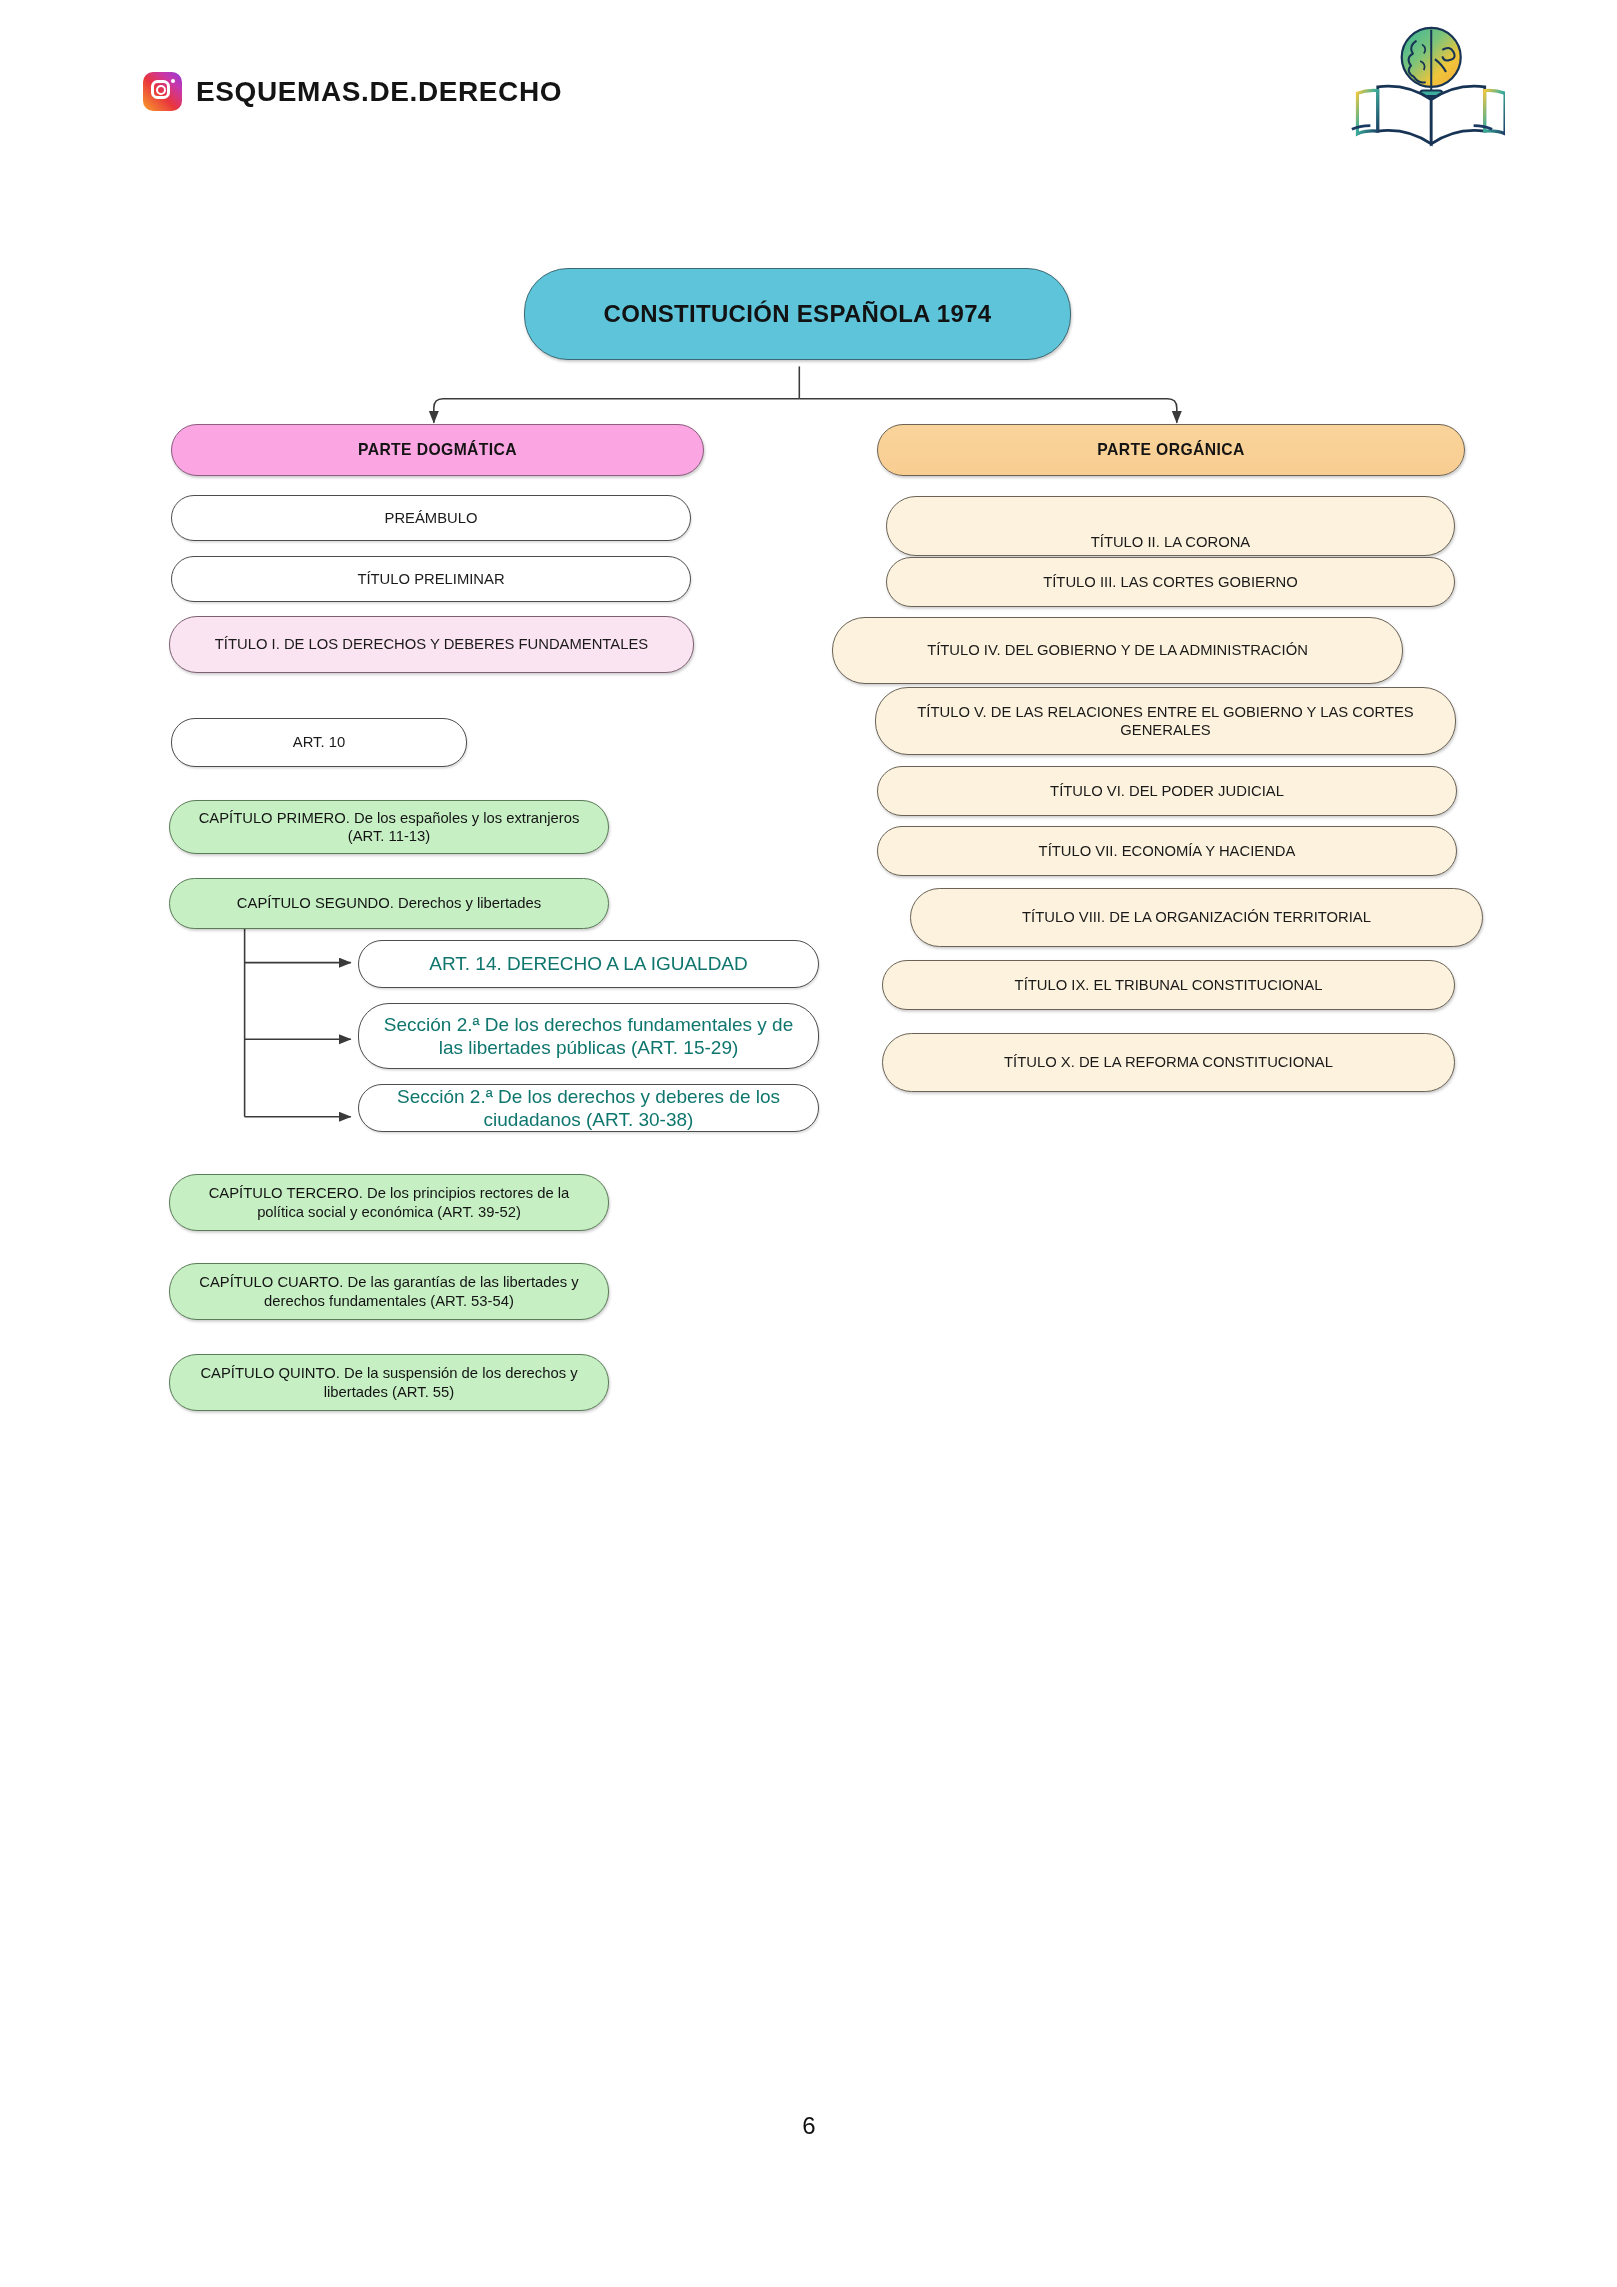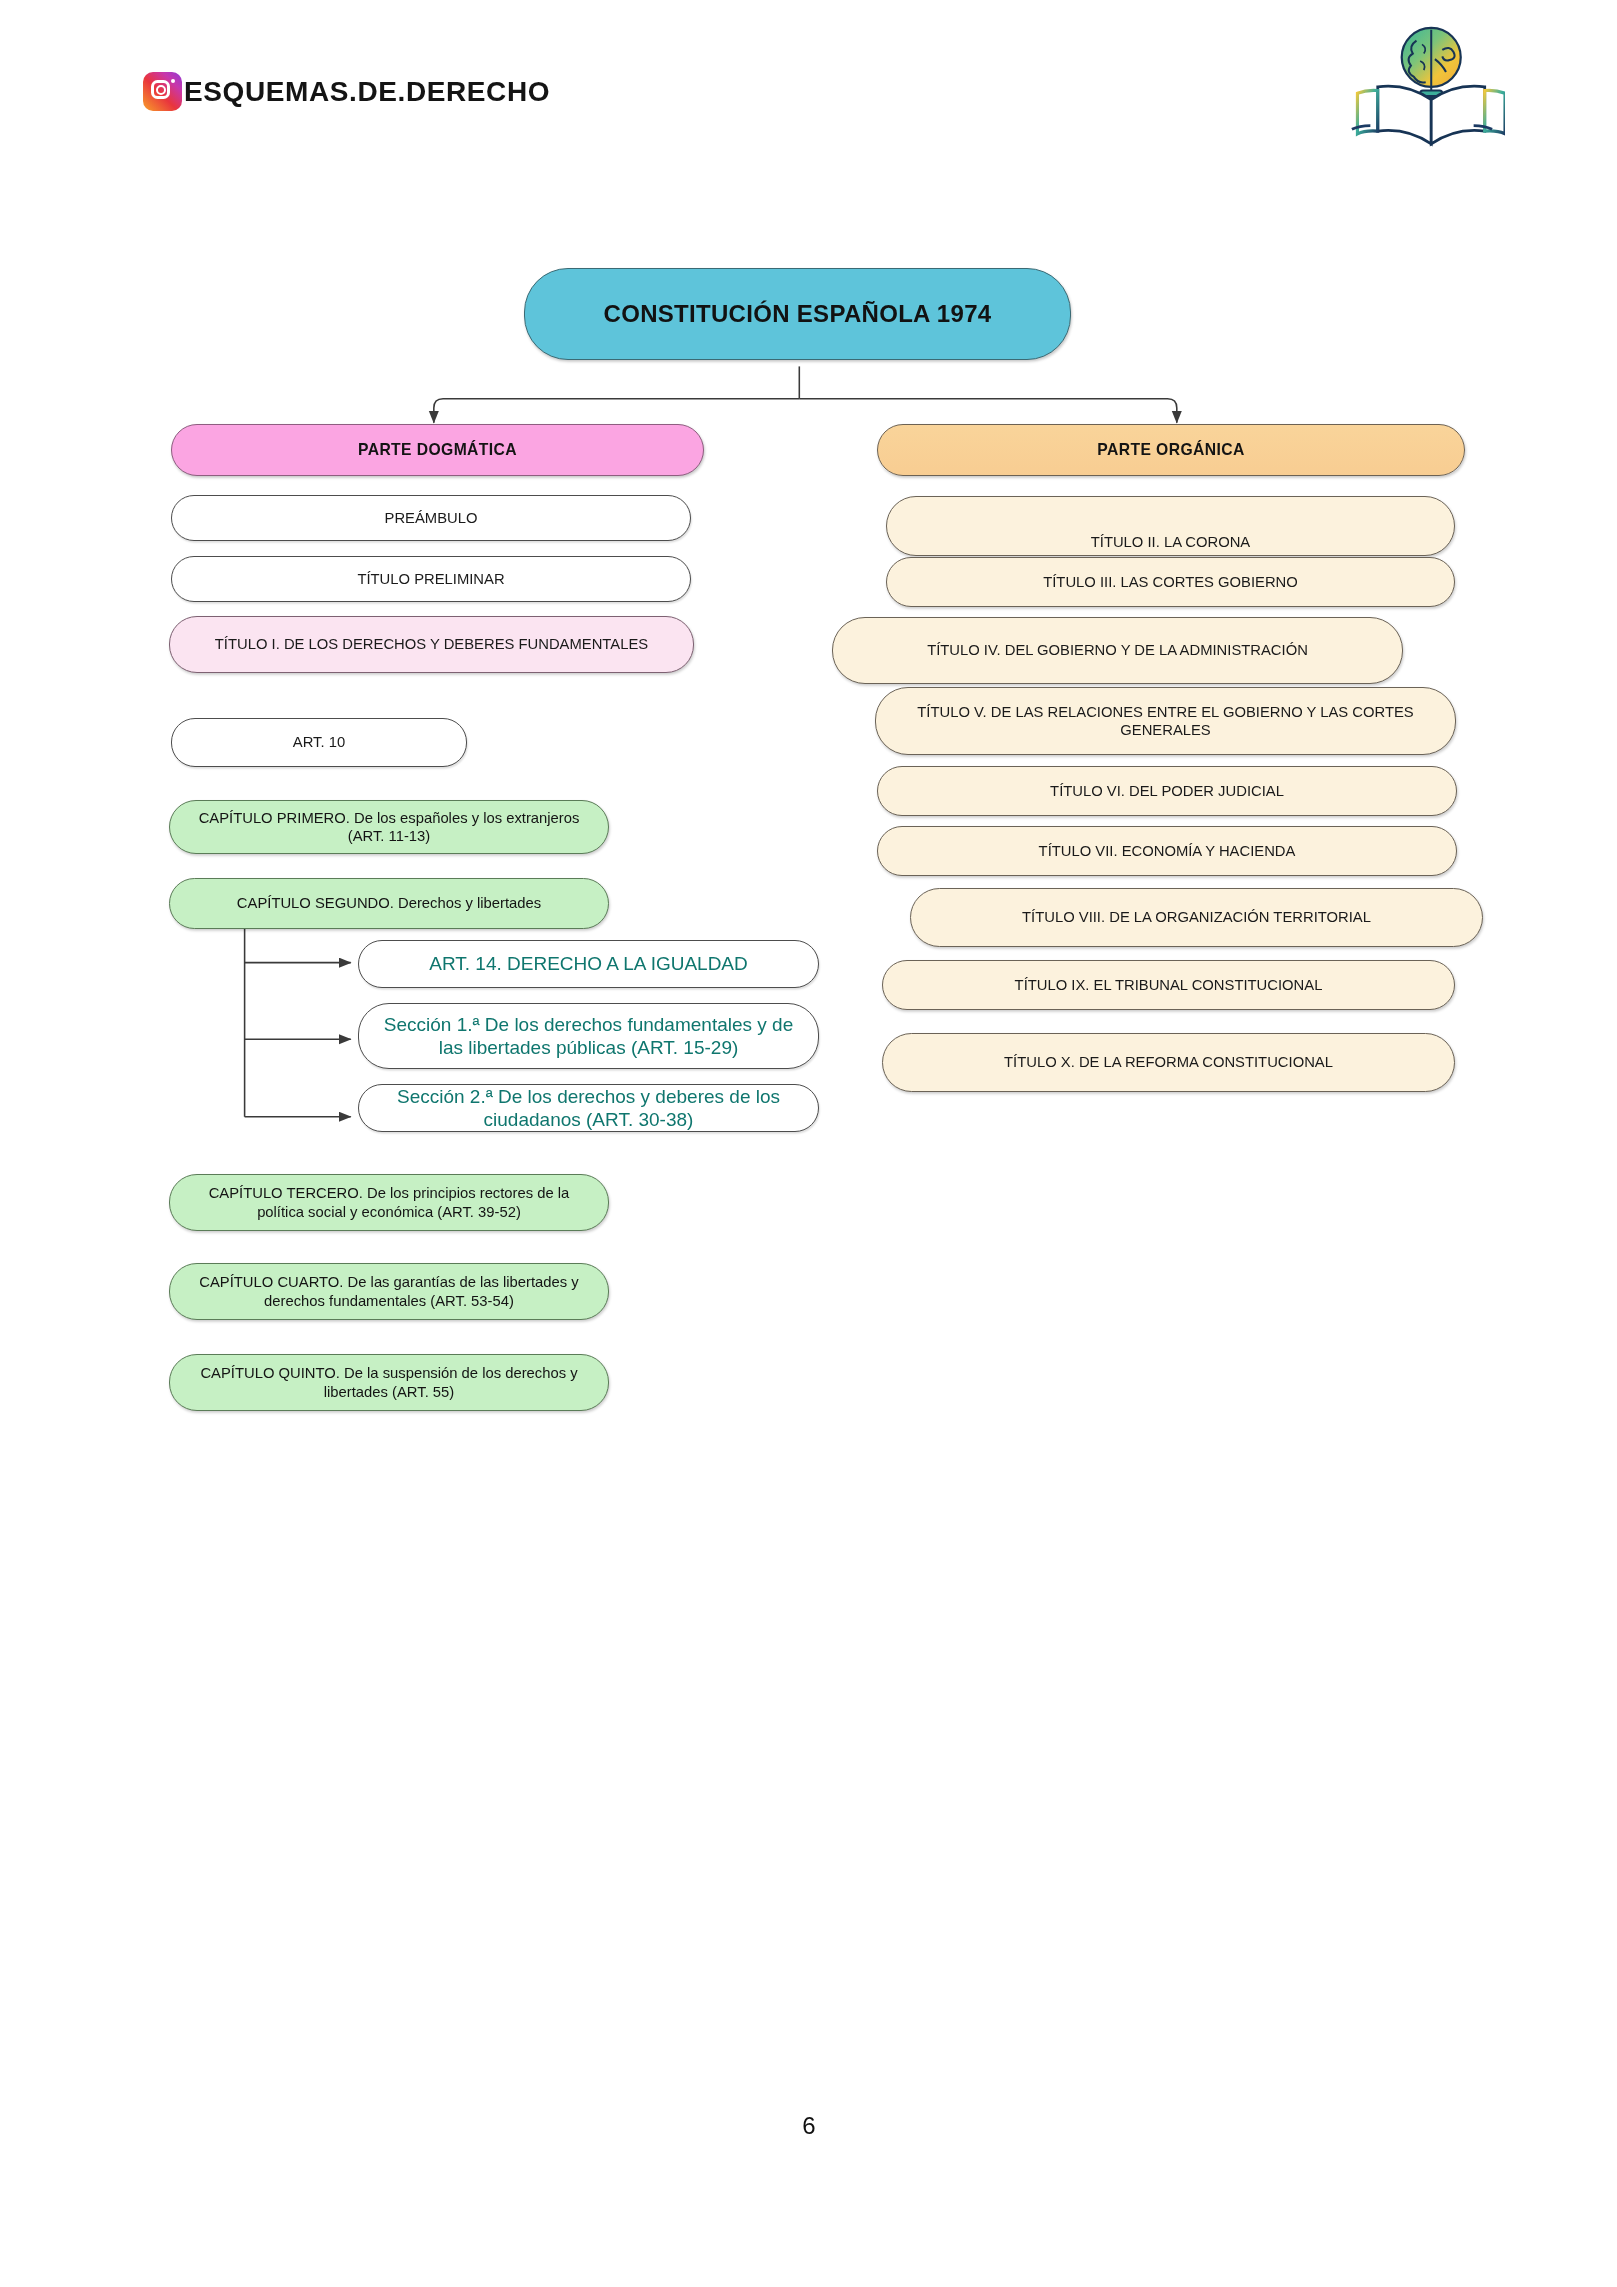--- a/index.html
+++ b/index.html
@@ -19,21 +19,21 @@
     overflow: hidden;
   }
 
   
   #brand {
     position: absolute;
     left: 143px;
     top: 72px;
     display: flex;
     align-items: center;
-    gap: 2px;
+    gap: 14px;
   }
   #brand-text {
     font-size: 28px;
     font-weight: bold;
     letter-spacing: 0.6px;
     color: #141414;
     white-space: nowrap;
   }
   .ig-icon {
     width: 39px;
@@ -296,21 +296,21 @@
 
     <div class="node n-green" style="left:169px; top:878px; width:440px; height:51px;">
       <span class="lbl">CAPÍTULO SEGUNDO. Derechos y libertades</span>
     </div>
 
     <div class="node n-sub" style="left:358px; top:940px; width:461px; height:48px;">
       <span class="lbl">ART. 14. DERECHO A LA IGUALDAD</span>
     </div>
 
     <div class="node n-sub" style="left:358px; top:1003px; width:461px; height:66px;">
-      <span class="lbl">Sección 1.ª De los derechos fundamentales y de las libertades públicas (ART. 15-29)</span>
+      <span class="lbl">Sección 2.ª De los derechos fundamentales y de las libertades públicas (ART. 15-29)</span>
     </div>
 
     <div class="node n-sub" style="left:358px; top:1084px; width:461px; height:48px;">
       <span class="lbl">Sección 2.ª De los derechos y deberes de los ciudadanos (ART. 30-38)</span>
     </div>
 
     <div class="node n-green" style="left:169px; top:1174px; width:440px; height:57px;">
       <span class="lbl">CAPÍTULO TERCERO. De los principios rectores de la política social y económica (ART. 39-52)</span>
     </div>
 

